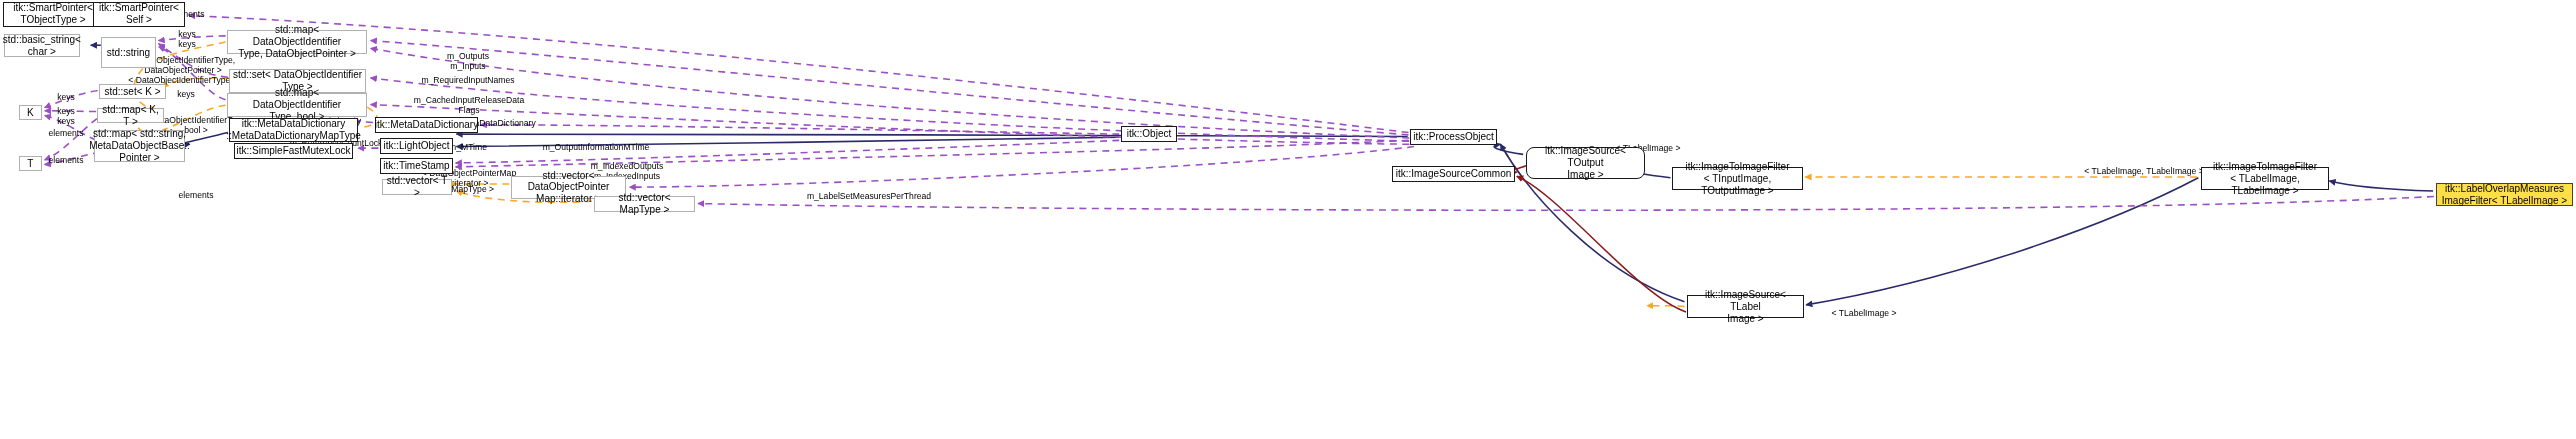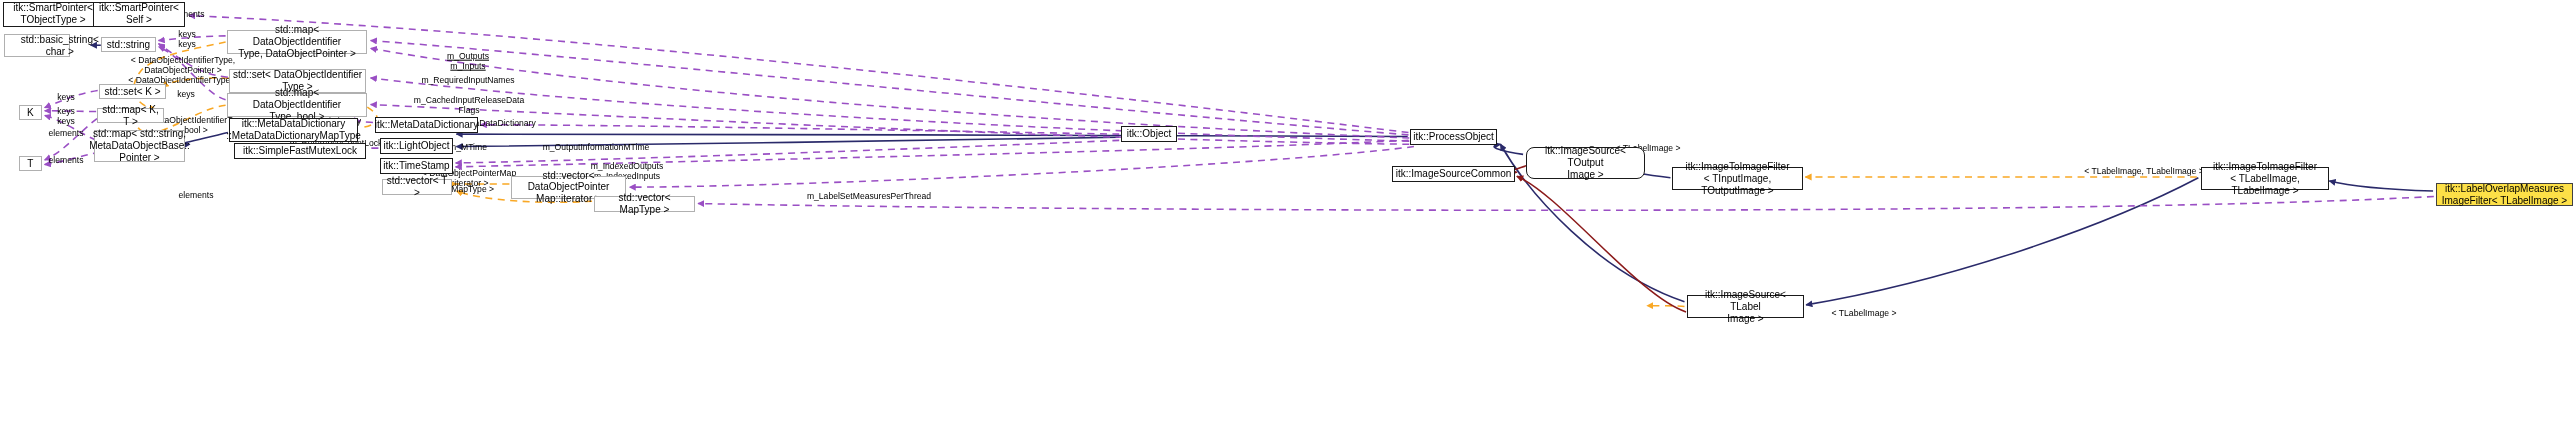--- a/index.html
+++ b/index.html
@@ -131,39 +131,39 @@
       <path d="M123,152 C100,170 80,195 56,205"></path>
       <path d="M127,195 C100,200 80,208 56,211"></path>
     </g>
   </svg>
 
   <div id="nodes">
       <div class="node thick" style="left: 3.1px; top: 1.6px; width: 100px; height: 25px;">itk::SmartPointer&lt;
 TObjectType &gt;</div>
       <div class="node thick" style="left: 93px; top: 1.6px; width: 92px; height: 25px;">itk::SmartPointer&lt;
 Self &gt;</div>
-      <div class="node thin" style="left: 3.9px; top: 34px; width: 66px; height: 23.4px; padding-left: 48px;">std::basic_string&lt;
+      <div class="node thin" style="left: 3.9px; top: 34px; width: 76px; height: 23.4px;">std::basic_string&lt;
 char &gt;</div>
-      <div class="node thin" style="left: 101px; top: 37px; width: 55px; height: 15px;">std::string</div>
+      <div class="node thin" style="left: 101px; top: 37px; width: 55px; height: 31px;">std::string</div>
       <div class="node thin" style="left: 227px; top: 30px; width: 140px; height: 24px;">std::map&lt; DataObjectIdentifier
 Type, DataObjectPointer &gt;</div>
       <div class="node thin" style="left: 229px; top: 69px; width: 137px; height: 24px;">std::set&lt; DataObjectIdentifier
 Type &gt;</div>
       <div class="node thin" style="left: 227px; top: 93px; width: 140px; height: 24px;">std::map&lt; DataObjectIdentifier
 Type, bool &gt;</div>
       <div class="node thin" style="left: 99px; top: 84px; width: 67px; height: 15px;">std::set&lt; K &gt;</div>
       <div class="node thin" style="left: 97px; top: 108px; width: 67px; height: 15px;">std::map&lt; K, T &gt;</div>
       <div class="node thin" style="left: 19px; top: 105px; width: 22.6px; height: 15px;">K</div>
       <div class="node thin" style="left: 19px; top: 156px; width: 22.6px; height: 15px;">T</div>
       <div class="node thin" style="left: 94px; top: 130px; width: 91px; height: 32px;">std::map&lt; std::string,
 MetaDataObjectBase::
 Pointer &gt;</div>
       <div class="node thick" style="left: 229px; top: 118px; width: 129px; height: 24px;">itk::MetaDataDictionary
 ::MetaDataDictionaryMapType</div>
-      <div class="node thick" style="left: 234px; top: 143px; width: 132px; height: 15.6px; text-align: center;">itk::SimpleFastMutexLock</div>
+      <div class="node thick" style="left: 234px; top: 143px; width: 119px; height: 15.6px; text-align: center;">itk::SimpleFastMutexLock</div>
       <div class="node thick" style="left: 380px; top: 158px; width: 73px; height: 15.6px;">itk::TimeStamp</div>
       <div class="node thick" style="left: 380px; top: 138px; width: 73px; height: 15.6px;">itk::LightObject</div>
       <div class="node thick" style="left: 375px; top: 117px; width: 103px; height: 15.6px;">itk::MetaDataDictionary</div>
       <div class="node thin" style="left: 382px; top: 179px; width: 70px; height: 15.6px;">std::vector&lt; T &gt;</div>
       <div class="node thin" style="left: 511px; top: 176px; width: 115px; height: 22.6px;">std::vector&lt; DataObjectPointer
 Map::iterator &gt;</div>
       <div class="node thin" style="left: 594px; top: 196px; width: 101px; height: 15.6px;">std::vector&lt; MapType &gt;</div>
       <div class="node thick" style="left: 1121px; top: 126px; width: 56px; height: 15.6px;">itk::Object</div>
       <div class="node thick" style="left: 1410px; top: 129px; width: 87px; height: 15.6px;">itk::ProcessObject</div>
       <div class="node thick" style="left: 1392px; top: 166px; width: 123px; height: 15.6px;">itk::ImageSourceCommon</div>
@@ -195,21 +195,21 @@
       <div class="edge-label" style="left: 66px; top: 133px;">elements</div>
       <div class="edge-label" style="left: 66px; top: 160px;">elements</div>
       <div class="edge-label" style="left: 196px; top: 195px;">elements</div>
       <div class="edge-label" style="left: 336px; top: 121px;">m_Dictionary</div>
       <div class="edge-label" style="left: 336px; top: 143px;">m_ReferenceCountLock</div>
       <div class="edge-label" style="left: 492px; top: 123px;">m_MetaDataDictionary</div>
       <div class="edge-label" style="left: 468px; top: 147px;">m_MTime</div>
       <div class="edge-label" style="left: 469px; top: 178px;">&lt; DataObjectPointerMap
 ::iterator &gt;</div>
       <div class="edge-label" style="left: 469px; top: 189px;">&lt; MapType &gt;</div>
-      <div class="edge-label" style="left: 468px; top: 61px; text-decoration: underline;">m_Outputs
+      <div class="edge-label" style="left: 468px; top: 61px;">m_Outputs
 m_Inputs</div>
       <div class="edge-label" style="left: 468px; top: 80px;">m_RequiredInputNames</div>
       <div class="edge-label" style="left: 469px; top: 105px;">m_CachedInputReleaseData
 Flags</div>
       <div class="edge-label" style="left: 556px; top: 147px; margin-left: 40px;">m_OutputInformationMTime</div>
       <div class="edge-label" style="left: 627px; top: 171px;">m_IndexedOutputs
 m_IndexedInputs</div>
       <div class="edge-label" style="left: 869px; top: 196px;">m_LabelSetMeasuresPerThread</div>
       <div class="edge-label" style="left: 1648px; top: 148px;">&lt; TLabelImage &gt;</div>
       <div class="edge-label" style="left: 1864px; top: 313px;">&lt; TLabelImage &gt;</div>

